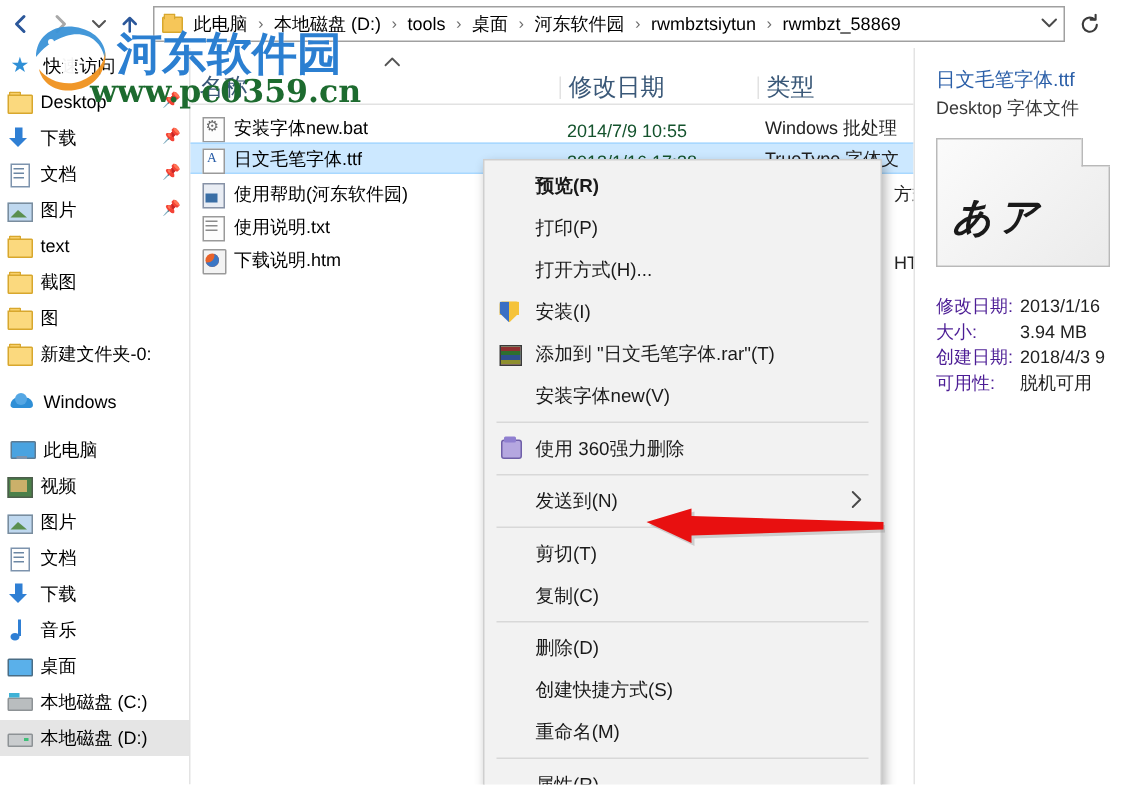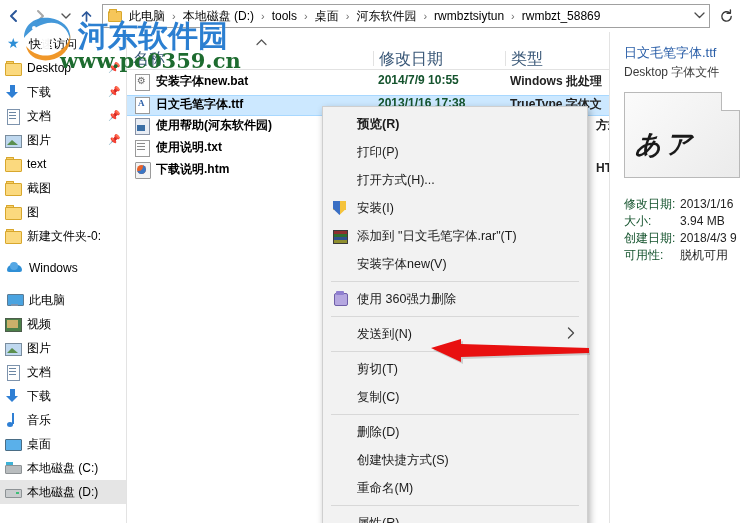--- a/index.html
+++ b/index.html
@@ -194,22 +194,22 @@
     position:absolute; top:1px; height:20px; font-size:16px; color:#3a5878;
     line-height:20px; padding-left:6px;
   }
   .col-sep { position:absolute; top:3px; width:1px; height:15px; background:#e2e2e2; }
   .col-name { left:0; width:246px; }
   .col-date { left:246px; width:132px; }
   .col-type { left:378px; width:105px; }
 
   .frow {
     position:absolute; left:0; width:483px; height:21px;
-    display:flex; align-items:flex-start; padding-left:6px;
-    font-size:12px; white-space:nowrap;font-weight:bold;
+    display:flex; align-items:flex-end; padding-left:6px;
+    font-size:12px; white-space:nowrap;
   }
   .frow.sel { background:#cce8ff; border-top:1px solid #a8d8ff; border-bottom:1px solid #a8d8ff; }
   .fico { width:18px; height:17px; position:relative; margin-right:5px; flex:0 0 auto; }
   .fname { width:222px; overflow:hidden; flex:0 0 auto; }
   .fdate { width:132px; flex:0 0 auto; color:#14532d; }
   .ftype { width:105px; flex:0 0 auto; color:#222; overflow:hidden; }
 
   .ic-bat:before{
     content:""; position:absolute; left:2px; top:1px; width:13px; height:15px;
     background:#fdfdfd; border:1px solid #9a9a9a;
@@ -269,21 +269,21 @@
     background:#ffffff;
     border-left:1px solid #b9b9b9; border-bottom:1px solid #b9b9b9;
   }
   .dp-thumb .glyphs{
     position:absolute; left:10px; top:34px; font-size:26px; color:#1a1a1a;
     font-family:"DejaVu Sans", sans-serif; letter-spacing:4px;
     font-style:italic; font-weight:bold;
   }
   .dp-props { margin-top:18px; }
   .dp-prop { display:flex; line-height:17px; white-space:nowrap; }
-  .dp-k { width:56px; color:#14532d; font-size:12px; flex:0 0 auto; }
+  .dp-k { width:56px; color:#4c1d95; font-size:12px; flex:0 0 auto; }
   .dp-v { color:#222; font-size:12px; }
 
   
   .ctxmenu {
     position:absolute; left:322px; top:106px; width:266px;
     background:#f2f2f2; border:1px solid #cfcfcf;
     box-shadow: 2px 3px 7px rgba(0,0,0,0.30);
     padding: 3px 0;
   }
   .mi {

